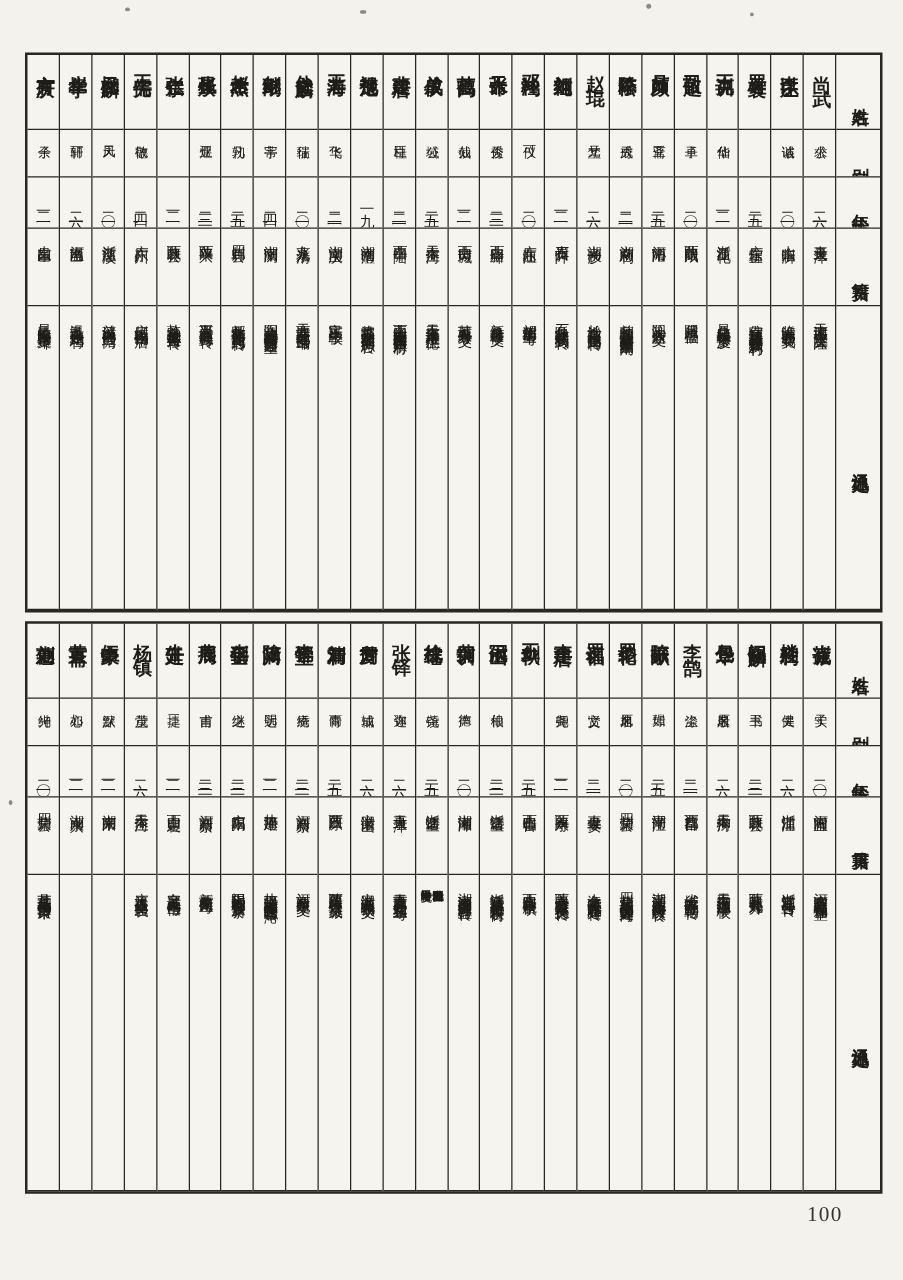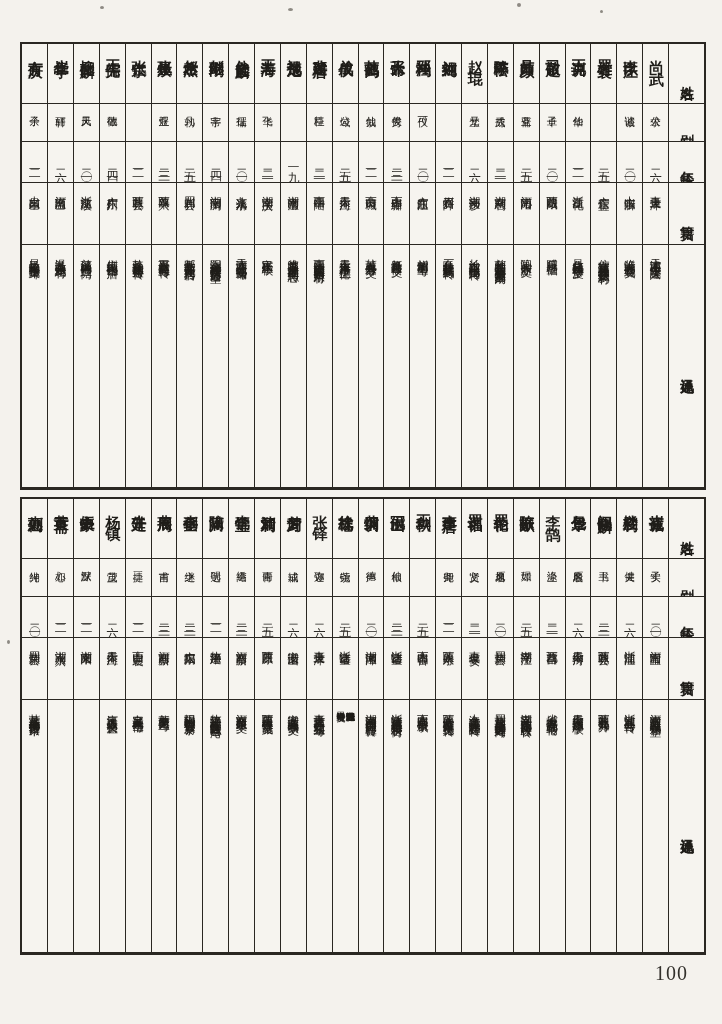--- a/index.html
+++ b/index.html
@@ -45,22 +45,22 @@
   .contact-cell .vtext{font-size:11.5px;letter-spacing:1px;}
   .contact-cell .vtext.wrap2{font-size:9px;letter-spacing:0;}
   
   .hcol .cell{align-items:center;}
   .hcol .vtext{font-weight:700;font-size:14px;}
   .h-name{letter-spacing:1.0em;}
   .h-alias,.h-age{letter-spacing:0.1em;}
   .h-origin{letter-spacing:0.8em;}
   .h-contact{letter-spacing:2.6em;}
   .page-number{
-    position:absolute;top:962px;right:34px;
-    font-size:20px;letter-spacing:1px;color:#33312c;
+    position:absolute;top:962px;right:48px;
+    font-size:17px;letter-spacing:1px;color:#33312c;
   }
   .speck{position:absolute;background:#8d8a83;border-radius:50%;}
   .s1{left:100px;top:6px;width:4px;height:3px;}
   .s2{left:288px;top:8px;width:5px;height:3px;}
   .s3{left:517px;top:3px;width:4px;height:4px;}
   .s4{left:600px;top:10px;width:3px;height:3px;}
   .s5{left:7px;top:640px;width:3px;height:4px;}
 </style>
 </head>
 <body>

